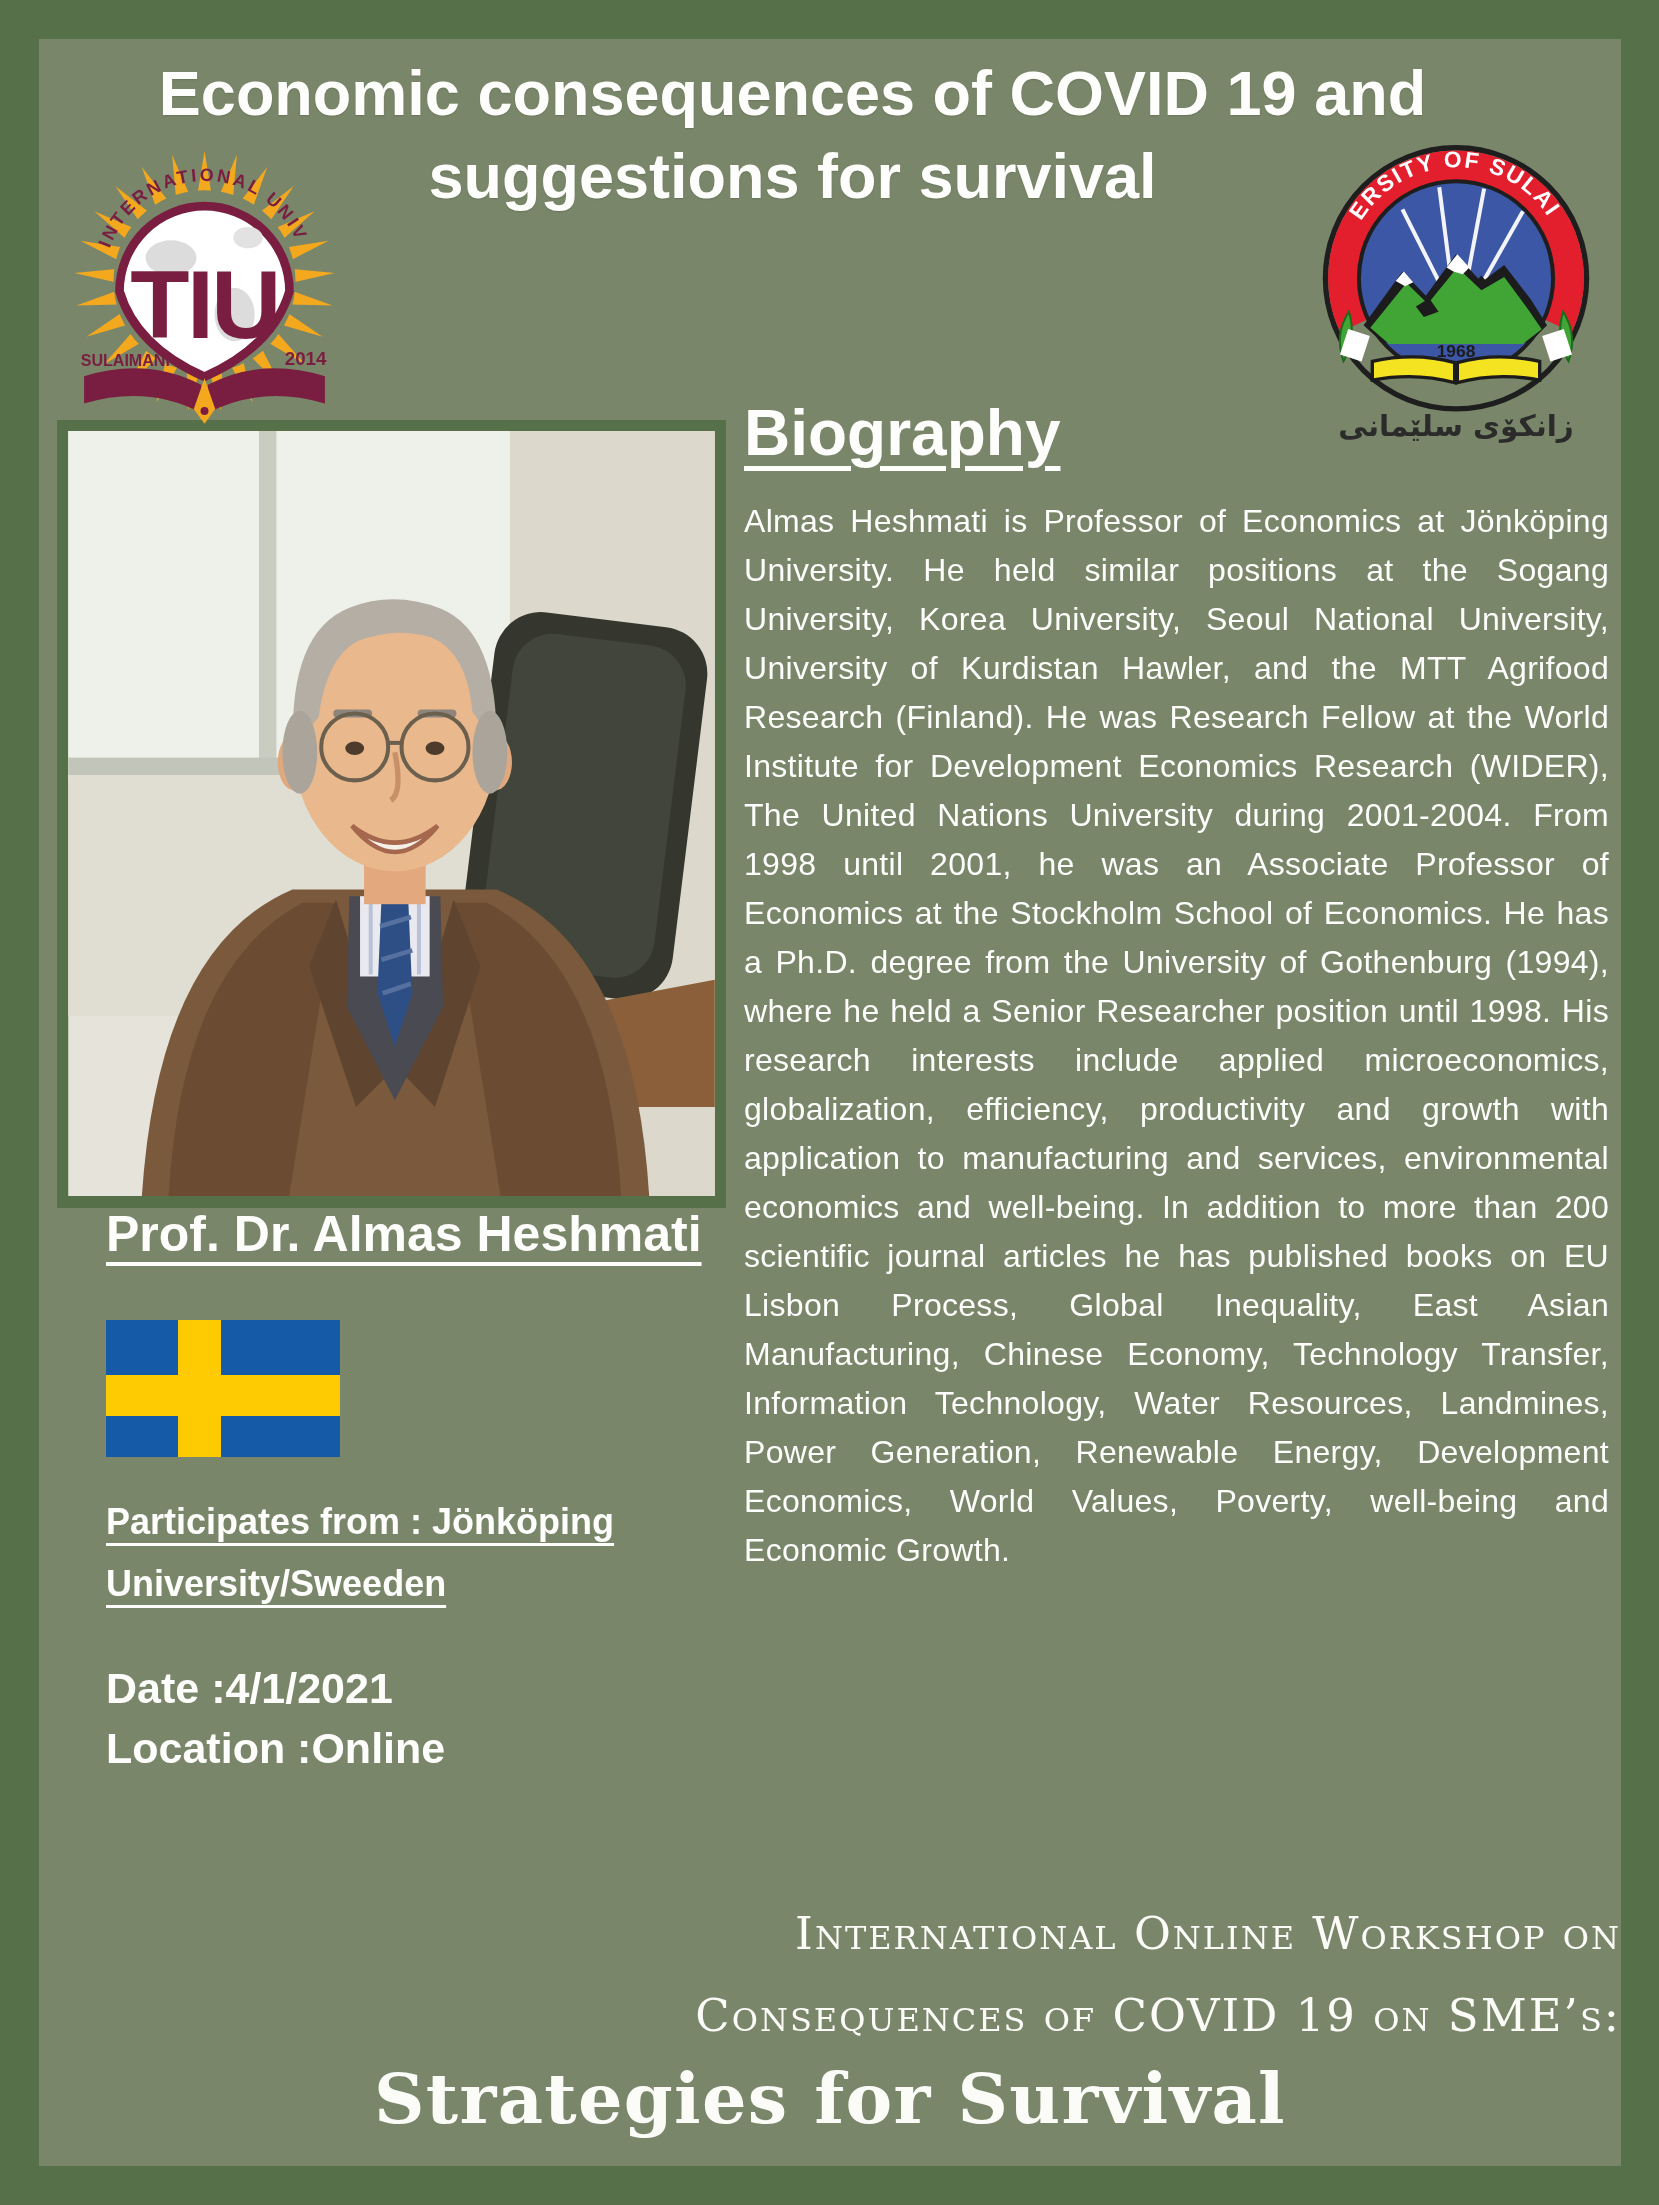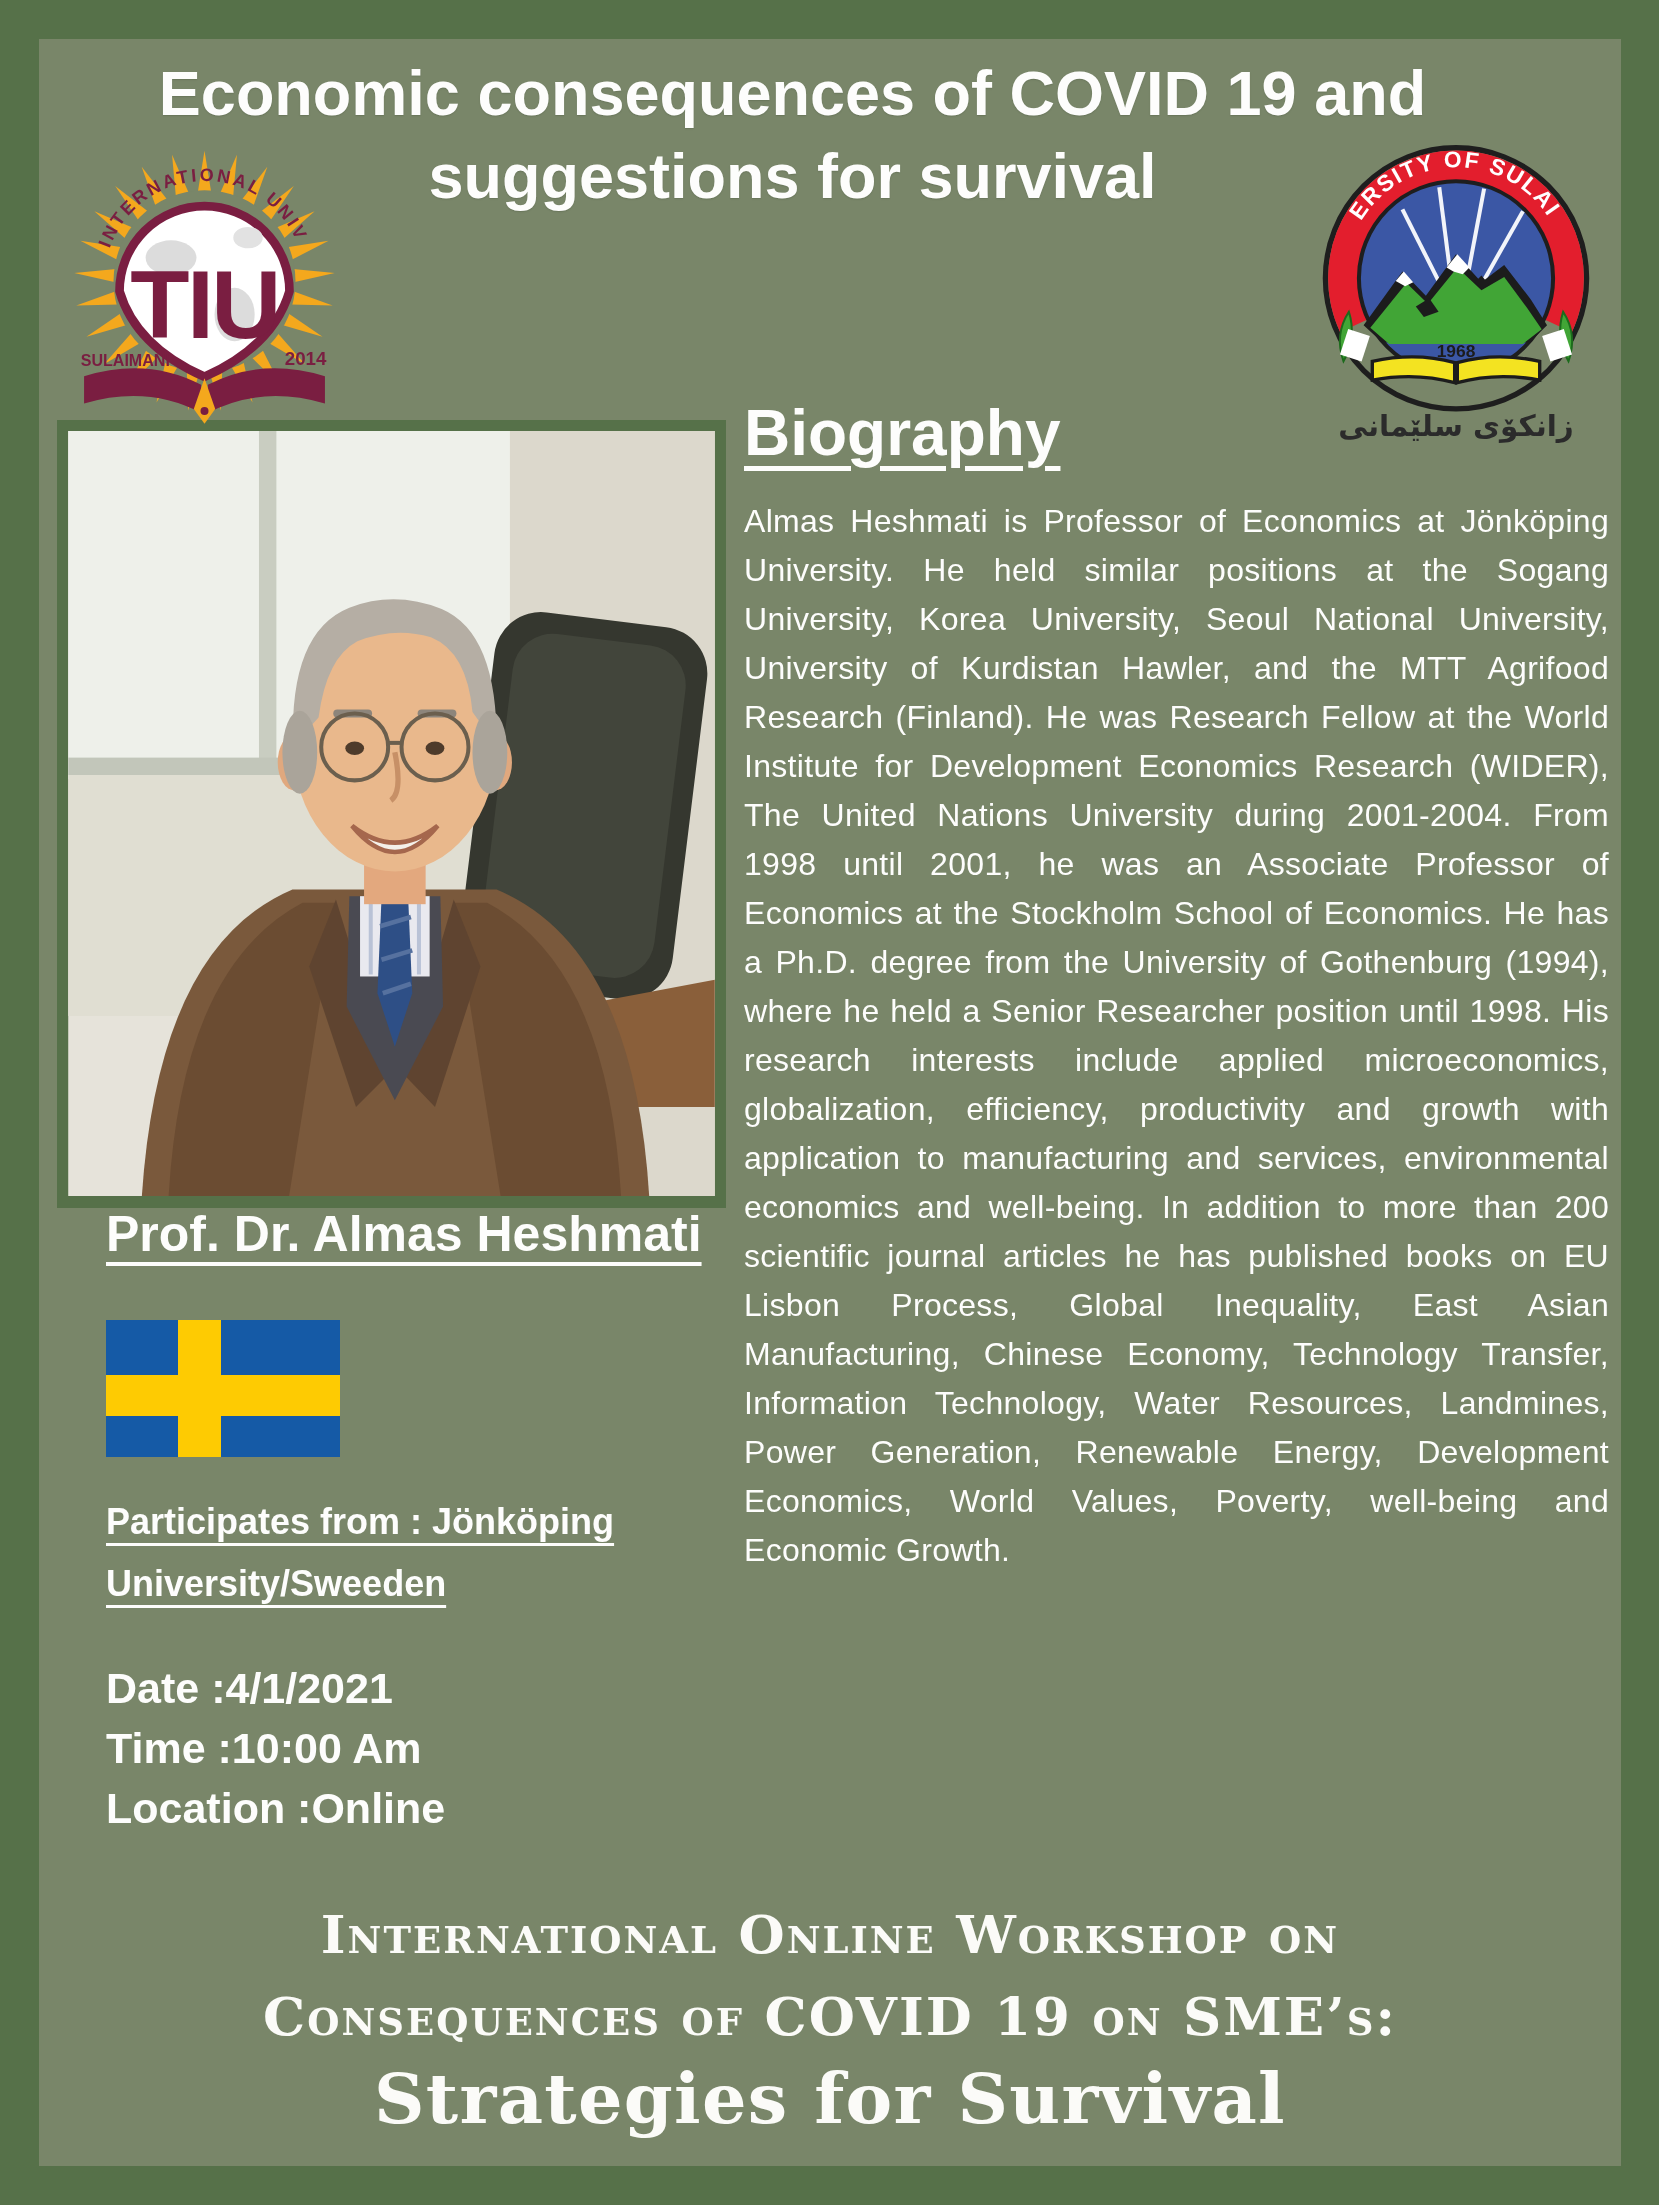--- a/index.html
+++ b/index.html
@@ -71,22 +71,22 @@
   .event-block{position:absolute;left:106px;top:1658px;z-index:5;}
   .event-block div{
     font-size:43px;line-height:60px;font-weight:700;color:#fdfdfc;white-space:nowrap;
   }
   
   .footer{
     position:absolute;left:39px;top:1893px;width:1582px;text-align:center;z-index:5;
     font-family:"DejaVu Serif", serif;color:#fbfbf8;
   }
   .footer .sc{
-    font-variant:small-caps;font-size:53px;line-height:82px;font-weight:700;
-    letter-spacing:2px;white-space:nowrap;
+    font-variant:small-caps;font-size:45px;line-height:82px;font-weight:400;
+    letter-spacing:2px;white-space:nowrap;text-align:right;
   }
   .footer .l3{
     font-size:70px;line-height:83px;font-weight:700;letter-spacing:1.3px;white-space:nowrap;
   }
 </style>
 </head>
 <body>
 
 <div class="poster">
 
@@ -267,21 +267,20 @@
     <div class="h"></div>
   </div>
 
   <div class="participates">
     <div>Participates from : Jönköping</div>
     <div>University/Sweeden</div>
   </div>
 
   <div class="event-block">
     <div>Date :4/1/2021</div>
-    <div>Time :10:00 Am</div>
     <div>Location :Online</div>
   </div>
 
   <div class="footer">
     <div class="sc">International Online Workshop on</div>
     <div class="sc">Consequences of COVID 19 on SME’s:</div>
     <div class="l3">Strategies for Survival</div>
   </div>
 
   <div class="frame"></div>

